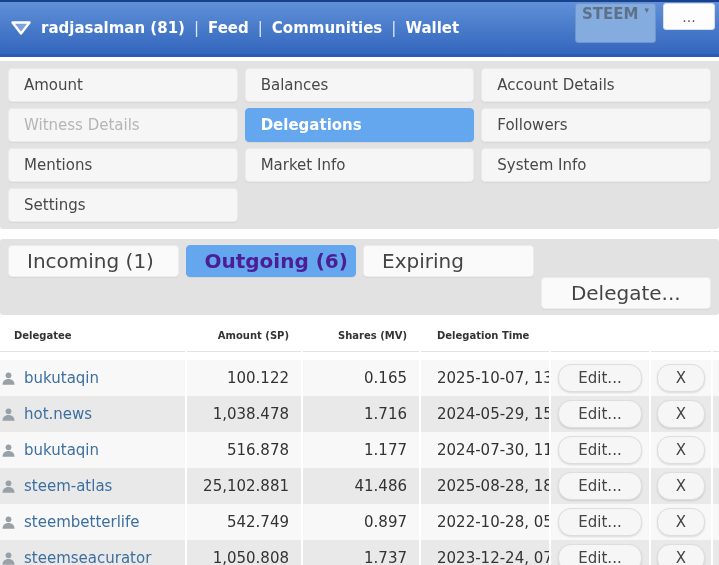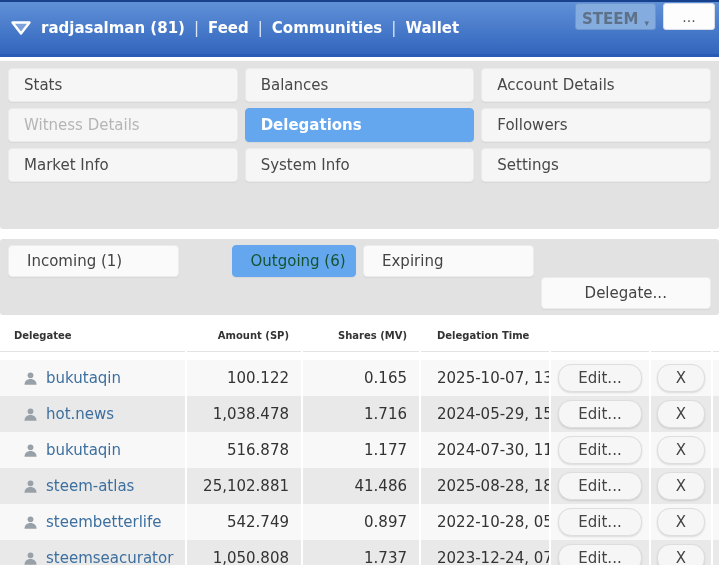--- a/index.html
+++ b/index.html
@@ -15,23 +15,23 @@
     border-top:2px solid #17418c;
     border-bottom:3px solid #2a5cb5;
     display:flex;align-items:center;padding:12px 10px;
     color:#fff;font-size:15px;font-weight:600;
   }
   .topbar .logo{display:inline-flex;margin-right:9px;cursor:pointer;}
   .topbar a{color:#fff;text-decoration:none;cursor:pointer;}
   .topbar .sep{margin:0 9px;font-weight:400;color:#dce8f8;}
   .topbar-right{position:absolute;right:4px;top:1px;display:flex;gap:7px;}
   .coin-btn{
-    height:27px;min-width:72px;border:1px solid #6e95cc;border-radius:3px;
+    height:40px;min-width:72px;border:1px solid #6e95cc;border-radius:3px;
     background:#85acde;color:#5d7189;font-size:15px;font-weight:600;
-    display:flex;align-items:flex-end;justify-content:center;gap:6px;cursor:pointer;
+    display:flex;align-items:flex-start;justify-content:center;gap:6px;cursor:pointer;
     font-family:inherit;
   }
   .coin-btn .caret{font-size:9px;color:#5d7189;}
   .more-btn{
     height:27px;width:52px;border:1px solid #d8dee8;border-radius:3px;
     background:#fdfdfd;color:#555;font-size:14px;cursor:pointer;
     display:flex;align-items:center;justify-content:center;font-family:inherit;
   }
   
   .panel{background:#e2e2e2;border-radius:0 0 3px 3px;}
@@ -48,25 +48,25 @@
   .gbtn.disabled{color:#b5b5b5;cursor:default;}
   .gbtn.active{background:var(--accent_blue);border-color:var(--accent_blue);color:#fff;font-weight:700;}
   .gcell-empty{height:34px;}
   
   .tab-strip{
     margin-top:10px;padding:6px 8px;border-radius:3px;
     display:grid;grid-template-columns:1fr 1fr 1fr 1fr;gap:7px;
   }
   .tbtn{
     height:32px;background:#fafafa;border:1px solid #ececec;border-radius:4px;
-    font-size:15px;color:#444;text-align:center;padding:0 0 0 18px;
+    font-size:20px;color:#444;text-align:center;padding:0 0 0 18px;
     display:flex;align-items:center;cursor:pointer;font-family:inherit;
     box-shadow:0 1px 1px rgba(0,0,0,0.05);
   }
-  .tbtn.active{background:var(--accent_blue);border-color:var(--accent_blue);color:#14532d;font-weight:400;margin-left:46px;}
+  .tbtn.active{background:var(--accent_blue);border-color:var(--accent_blue);color:#4c1d95;font-weight:700;}
   .tbtn.center{justify-content:center;padding-left:0;margin-top:32px;}
   
   table{border-collapse:collapse;table-layout:fixed;width:719px;margin-top:5px;}
   col.c1{width:186px}col.c2{width:116px}col.c3{width:118px}col.c4{width:130px}
   col.c5{width:100px}col.c6{width:62px}col.c7{width:7px}
   th,td{padding:0;border-right:2px solid #fff;vertical-align:middle;}
   th:last-child,td:last-child{border-right:none;}
   thead tr.head th{
     height:31px;font-size:10px;font-weight:600;color:#333;background:#fff;
     border-bottom:1px solid #e3e3e3;
@@ -80,21 +80,21 @@
     border:1px solid #c0c0c0;border-radius:4px;background:#fdfdfd;
     font-size:15px;color:#444;padding:0 10px;font-family:inherit;outline:none;
   }
   .filter-input::placeholder{color:#8a8a8a;}
   .fbox{height:28px;margin:0 4px;background:#e4e4e4;border-radius:3px;}
   .fbox.light{background:#ececec;}
   tr.gap td{height:8px;background:#fff;border:none;}
   tbody td{height:36px;font-size:15px;color:#333;}
   tbody tr:nth-child(odd) td{background:#f8f8f8;}
   tbody tr:nth-child(even) td{background:#e9e9e9;}
-  td.c-name{padding-left:23px;margin-left:48px;}
+  td.c-name{padding-left:1px;margin-left:48px;}
   .name-wrap{display:flex;align-items:center;gap:8px;}
   .picon{display:inline-flex;flex:0 0 auto;}
   .user-link{color:var(--link_blue);text-decoration:none;cursor:pointer;font-size:15px;}
   td.c-num{text-align:right;padding-right:12px;}
   td.c-date{padding-left:16px;white-space:nowrap;overflow:hidden;}
   td.c-edit,td.c-x{text-align:center;}
   .row-btn{
     height:28px;background:#f6f6f6;border:1px solid #ddd;border-radius:13px;
     box-shadow:0 1px 2px rgba(0,0,0,0.12);font-size:15px;color:#444;
     cursor:pointer;font-family:inherit;
@@ -121,26 +121,27 @@
   <div class="topbar-right">
     <button class="coin-btn">
       <span>STEEM</span>
       <span class="caret">▾</span>
     </button>
     <button class="more-btn">...</button>
   </div>
 </div>
 
 <div class="panel nav-grid">
-  <button class="gbtn">Stats</button>
+  <button class="gbtn">Amount</button>
   <button class="gbtn">Balances</button>
   <button class="gbtn">Account Details</button>
   <button class="gbtn disabled">Witness Details</button>
   <button class="gbtn active">Delegations</button>
   <button class="gbtn">Followers</button>
+  <button class="gbtn">Mentions</button>
   <button class="gbtn">Market Info</button>
   <button class="gbtn">System Info</button>
   <button class="gbtn">Settings</button>
   <div class="gcell-empty"></div>
 </div>
 
 <div class="panel tab-strip">
   <button class="tbtn">Incoming (1)</button>
   <button class="tbtn active">Outgoing (6)</button>
   <button class="tbtn">Expiring</button>

